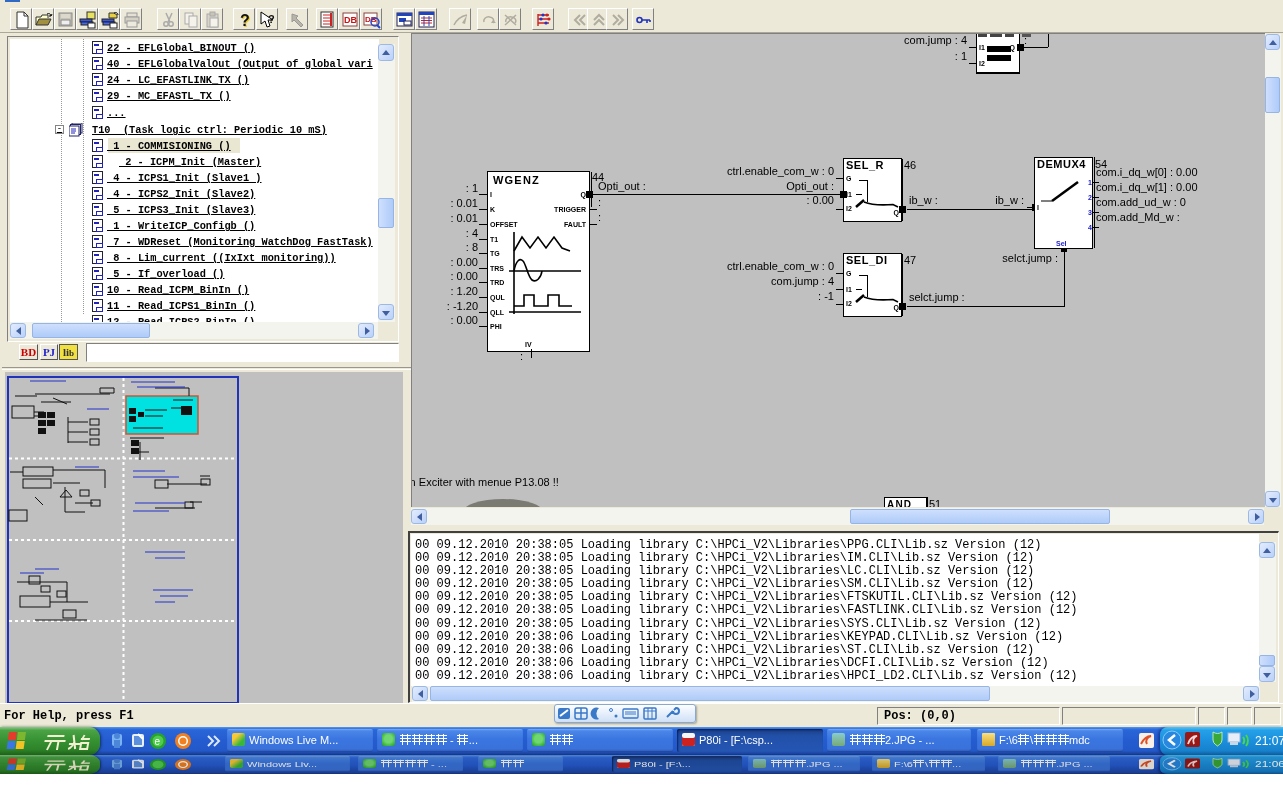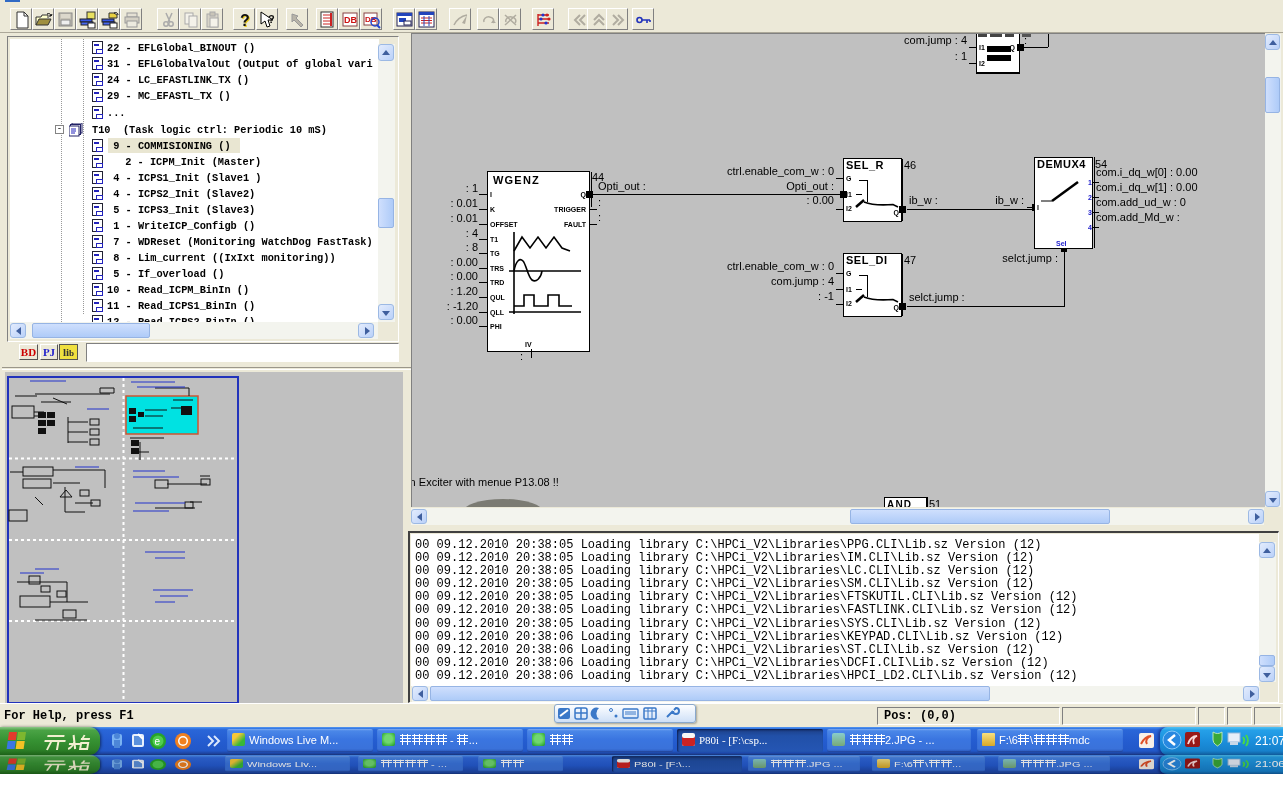--- a/index.html
+++ b/index.html
@@ -21,21 +21,21 @@
 .sb-left:after { left:55%; top:50%; margin-left:-3px; margin-top:-4px; border-top:4px solid transparent; border-bottom:4px solid transparent; border-right:5px solid #3f5f9e; }
 .sb-right:after{ left:45%; top:50%; margin-top:-4px; border-top:4px solid transparent; border-bottom:4px solid transparent; border-left:5px solid #3f5f9e; }
 .sb-thumb { position:absolute; background:linear-gradient(90deg,#cfdffd,#aecbf8); border:1px solid #96b4e4; border-radius:2px; }
 .sb-thumb.h { background:linear-gradient(180deg,#cfdffd,#aecbf8); }
 
 #treewin { left:7px; top:36px; width:392px; height:306px; background:#ece9d8;
   border-top:1px solid #808080; border-left:1px solid #808080; border-right:1px solid #fff; border-bottom:1px solid #fff; }
 #treebody { position:absolute; left:2px; top:2px; width:369px; height:283px; background:#fff; overflow:hidden;
   font-family:"Liberation Mono", monospace; font-size:10.3px; font-weight:bold; color:#000; }
 .trow { position:absolute; left:0; height:16px; line-height:16px; white-space:pre; }
-.trow > span { top:0; }
+.trow > span { top:0;text-decoration:underline; }
 .ticon { position:absolute; width:11px; height:13px; top:1px; background:#fff; border:1px solid #223; }
 .ticon:before { content:""; position:absolute; left:1px; top:2px; width:5px; height:2px; background:#2222bb; }
 .ticon:after { content:""; position:absolute; left:3px; top:7px; width:5px; height:3px; border:1px solid #2222bb; }
 
 #overview { left:5px; top:372px; width:398px; height:332px; background:#c0c0c0; }
 
 #canvas { left:411px; top:33px; width:854px; height:474px; background:#c0c0c0; overflow:hidden; border-left:1px solid #808080; border-top:1px solid #808080; }
 
 #logwin { left:408px; top:531px; width:871px; height:172px; background:#ece9d8;
   border-top:2px solid #404040; border-left:2px solid #404040; border-right:1px solid #fff; border-bottom:1px solid #fff;}
@@ -243,34 +243,34 @@
 </div>
 <div class="abs" style="left:5px; top:0; width:15px; height:2px; background:#316ac5;"></div>
 
 <div class="abs" style="left:0; top:33px; width:1283px; height:670px; background:#ece9d8;"></div>
 
 <div class="abs" id="treewin">
   <div id="treebody">
     <div style="position:absolute;left:51px;top:0;width:1px;height:283px;border-left:1px dotted #999;"></div>
     <div style="position:absolute;left:73px;top:0;width:1px;height:275px;border-left:1px dotted #999;"></div>
     <div class="trow" style="top:1px"><i class="ticon" style="left:82px"></i><span style="position:absolute;left:97px">22 - EFLGlobal_BINOUT ()</span></div>
-    <div class="trow" style="top:17px"><i class="ticon" style="left:82px"></i><span style="position:absolute;left:97px">31 - EFLGlobalValOut (Output of global vari</span></div>
+    <div class="trow" style="top:17px"><i class="ticon" style="left:82px"></i><span style="position:absolute;left:97px">40 - EFLGlobalValOut (Output of global vari</span></div>
     <div class="trow" style="top:33px"><i class="ticon" style="left:82px"></i><span style="position:absolute;left:97px">24 - LC_EFASTLINK_TX ()</span></div>
     <div class="trow" style="top:49px"><i class="ticon" style="left:82px"></i><span style="position:absolute;left:97px">29 - MC_EFASTL_TX ()</span></div>
     <div class="trow" style="top:66px"><i class="ticon" style="left:82px"></i><span style="position:absolute;left:97px">...</span></div>
     <div class="trow" style="top:83px">
       <span style="position:absolute;left:45px;top:3px;width:9px;height:9px;background:#fff;border:1px solid #848484;line-height:7px;font-size:9px;text-align:center;font-weight:normal">-</span>
       <svg style="position:absolute;left:59px;top:1px" width="15" height="14">
           <rect x="3" y="0" width="10" height="10" fill="#fff" stroke="#226"></rect>
           <rect x="1.5" y="1.5" width="10" height="10" fill="#fff" stroke="#226"></rect>
           <rect x="0" y="3" width="10" height="10" fill="#fff" stroke="#226"></rect>
           <path d="M2 6h5M2 8h5M2 10h4" stroke="#2222bb" stroke-width="1"></path>
         </svg>
       <span style="position:absolute;left:82px">T10  (Task logic ctrl: Periodic 10 mS)</span></div>
-    <div class="trow" style="top:99px"><span style="position:absolute;left:98px;top:0;width:132px;height:15px;background:#e9e6d2;"></span><i class="ticon" style="left:82px"></i><span style="position:absolute;left:97px"> 9 - COMMISIONING ()</span></div>
+    <div class="trow" style="top:99px"><span style="position:absolute;left:98px;top:0;width:132px;height:15px;background:#e9e6d2;"></span><i class="ticon" style="left:82px"></i><span style="position:absolute;left:97px"> 1 - COMMISIONING ()</span></div>
     <div class="trow" style="top:115px"><i class="ticon" style="left:82px"></i><span style="position:absolute;left:109px"> 2 - ICPM_Init (Master)</span></div>
     <div class="trow" style="top:131px"><i class="ticon" style="left:82px"></i><span style="position:absolute;left:97px"> 4 - ICPS1_Init (Slave1 )</span></div>
     <div class="trow" style="top:147px"><i class="ticon" style="left:82px"></i><span style="position:absolute;left:97px"> 4 - ICPS2_Init (Slave2)</span></div>
     <div class="trow" style="top:163px"><i class="ticon" style="left:82px"></i><span style="position:absolute;left:97px"> 5 - ICPS3_Init (Slave3)</span></div>
     <div class="trow" style="top:179px"><i class="ticon" style="left:82px"></i><span style="position:absolute;left:97px"> 1 - WriteICP_Configb ()</span></div>
     <div class="trow" style="top:195px"><i class="ticon" style="left:82px"></i><span style="position:absolute;left:97px"> 7 - WDReset (Monitoring WatchDog FastTask)</span></div>
     <div class="trow" style="top:211px"><i class="ticon" style="left:82px"></i><span style="position:absolute;left:97px"> 8 - Lim_current ((IxIxt monitoring))</span></div>
     <div class="trow" style="top:227px"><i class="ticon" style="left:82px"></i><span style="position:absolute;left:97px"> 5 - If_overload ()</span></div>
     <div class="trow" style="top:243px"><i class="ticon" style="left:82px"></i><span style="position:absolute;left:97px">10 - Read_ICPM_BinIn ()</span></div>
     <div class="trow" style="top:259px"><i class="ticon" style="left:82px"></i><span style="position:absolute;left:97px">11 - Read_ICPS1_BinIn ()</span></div>
@@ -600,21 +600,21 @@
       <circle cx="50" cy="9" r="5.5" fill="#50cc50"></circle>
       <text x="46.5" y="13" font-size="10" fill="#fff" font-family="Liberation Sans">e</text>
     <circle cx="75" cy="9" r="8" fill="#f08020"></circle>
       <circle cx="75" cy="9" r="5" fill="#fff"></circle>
       <circle cx="75" cy="9" r="3.5" fill="#f08020"></circle>
     <path d="M100 4l5 5-5 5M106 4l5 5-5 5" stroke="#dce8fc" stroke-width="2" fill="none"></path>
   </svg>
   <div class="taskbtn" style="left:227px;width:146px;"><span class="tbicon" style="background:linear-gradient(135deg,#f8c838 30%,#38b838 70%)"></span>Windows Live M...</div>
   <div class="taskbtn" style="left:377px;width:146px;"><span class="tbicon" style="background:radial-gradient(circle at 50% 45%,#70d870 40%,#1a9a1a)"></span><span class="cjk"></span><span class="cjk"></span><span class="cjk"></span><span class="cjk"></span> - <span class="cjk"></span>...</div>
   <div class="taskbtn" style="left:527px;width:146px;"><span class="tbicon" style="background:radial-gradient(circle at 50% 45%,#70d870 40%,#1a9a1a)"></span><span class="cjk"></span><span class="cjk"></span></div>
-  <div class="taskbtn active" style="left:677px;width:146px;font-family:Liberation Serif, serif;"><span class="tbicon" style="background:#f6f6f6;box-shadow:inset 0 -8px 0 #cc2222"></span>P80i - [F:\csp...</div>
+  <div class="taskbtn active" style="left:677px;width:146px;"><span class="tbicon" style="background:#f6f6f6;box-shadow:inset 0 -8px 0 #cc2222"></span>P80i - [F:\csp...</div>
   <div class="taskbtn" style="left:827px;width:144px;"><span class="tbicon" style="background:linear-gradient(180deg,#8cc ,#7a7)"></span><span class="cjk"></span><span class="cjk"></span><span class="cjk"></span>2.JPG - ...</div>
   <div class="taskbtn" style="left:977px;width:146px;"><span class="tbicon" style="background:linear-gradient(180deg,#f8e080,#d8a828);border-radius:1px"></span>F:\6<span class="cjk"></span>\<span class="cjk"></span><span class="cjk"></span><span class="cjk"></span>mdc</div>
   <svg style="position:absolute;left:1138px;top:5px" width="18" height="18">
       <rect x="1" y="1" width="15" height="15" rx="2" fill="#f8f0e8"></rect>
       <path d="M3 12c3-6 7-8 10-8-4 1-6 5-4 8" stroke="#e05028" stroke-width="2" fill="none"></path>
     </svg>
   <div class="tray1" style="width:123px;border-radius:8px 0 0 8px;">
     <svg width="123" height="28">
       <circle cx="12" cy="13" r="9" fill="#2888e0" stroke="#88c8f8"></circle>
         <path d="M15 8l-6 5 6 5" stroke="#fff" stroke-width="2.5" fill="none"></path>

